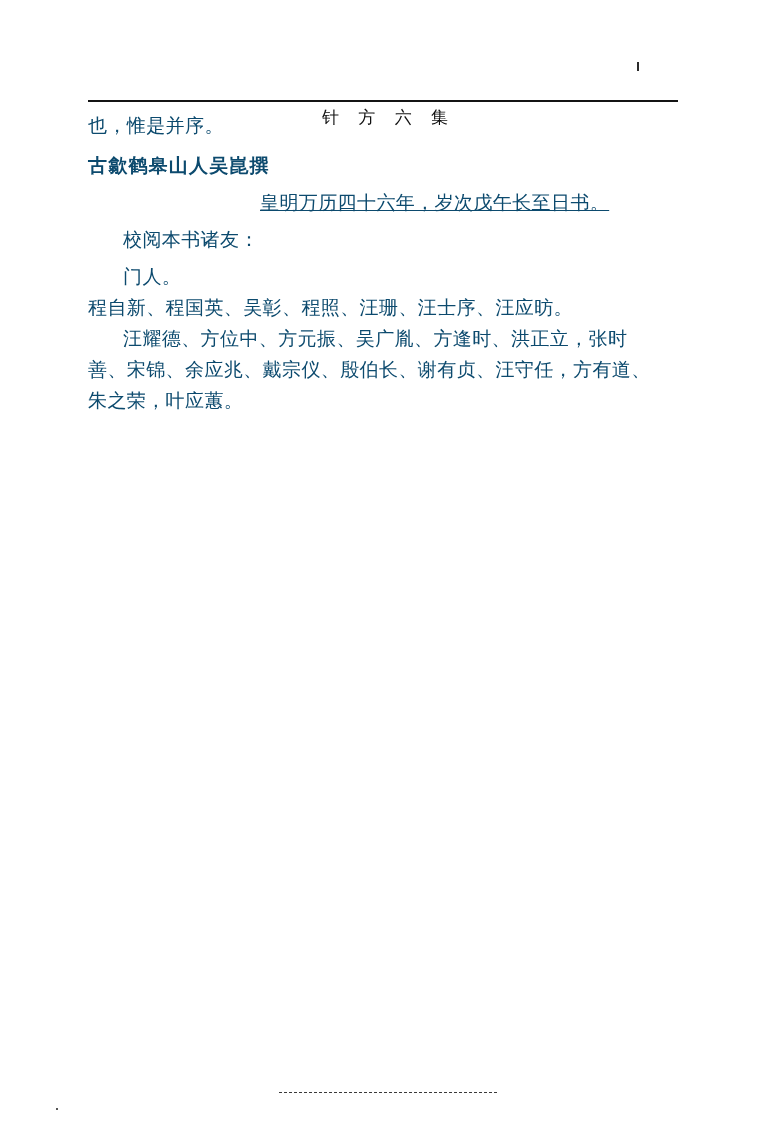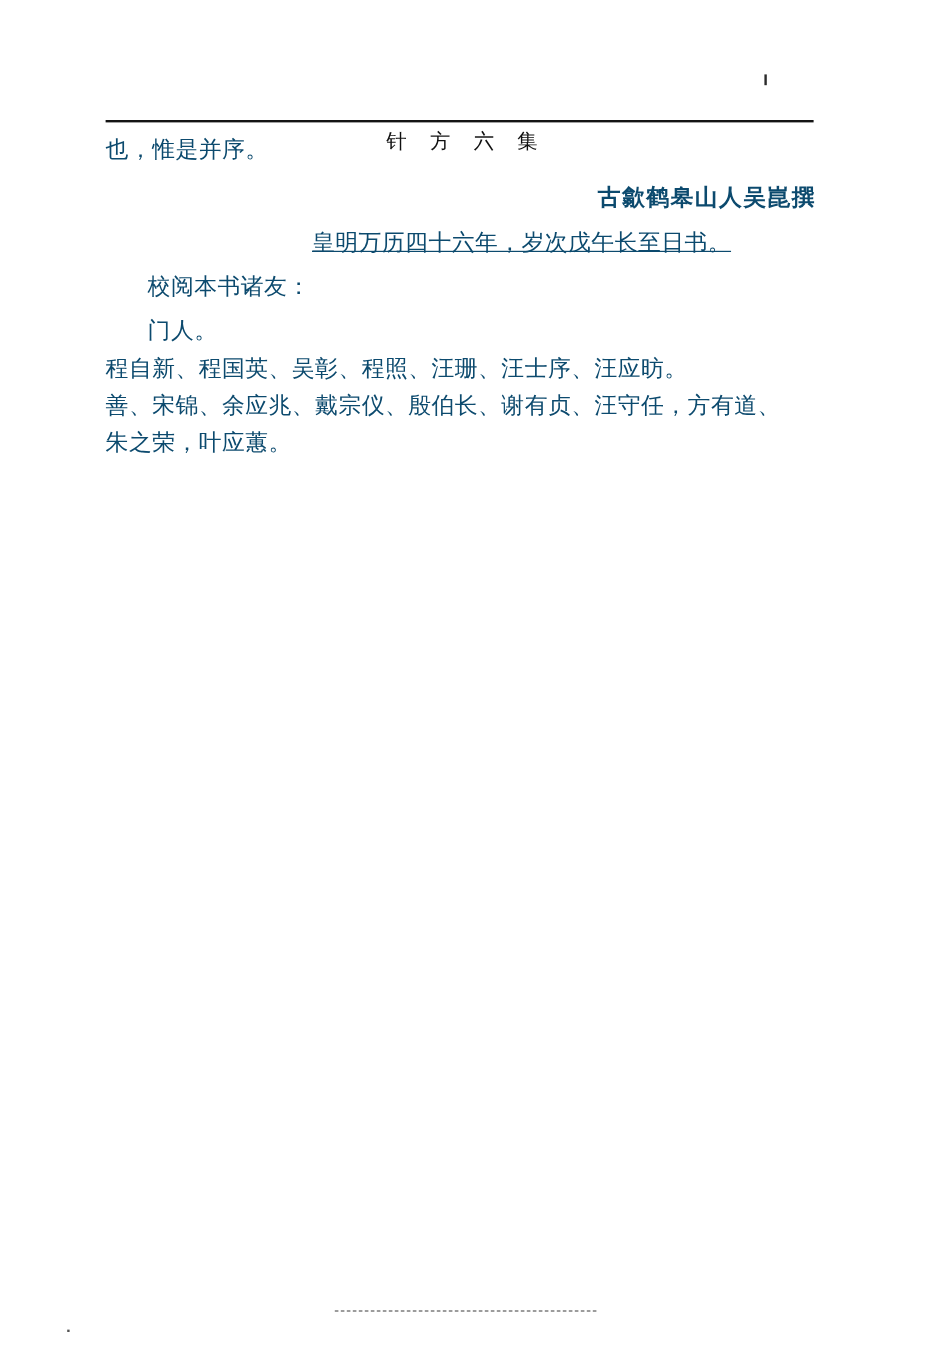--- a/index.html
+++ b/index.html
@@ -61,21 +61,21 @@
     text-align: justify;
   }
   .line {
     white-space: pre-wrap;
     letter-spacing: 0.4px;
   }
   .indent1 {
     text-indent: 35px;
   }
   .centered-bold {
-    text-align: right;
+    text-align: left;
     font-weight: bold;
     letter-spacing: 1.2px;
     margin-top: 9px;
   }
   .indent-deep {
     text-indent: 172px;
     margin-top: 6px;
     text-decoration: underline;
   }
   .spaced-block {
@@ -121,20 +121,21 @@
 
     <div class="line indent-deep">皇明万历四十六年，岁次戊午长至日书。</div>
 
     <div class="line indent1 spaced-block">校阅本书诸友：</div>
 
 
     <div class="line indent1 spaced-block">门人。</div>
 
     <div class="line">程自新、程国英、吴彰、程照、汪珊、汪士序、汪应昉。</div>
 
+    <div class="line indent1 justify-full">汪耀德、方位中、方元振、吴广胤、方逢时、洪正立，张时</div>
 
 
     <div class="line justify-full">善、宋锦、余应兆、戴宗仪、殷伯长、谢有贞、汪守任，方有道、</div>
 
     <div class="line">朱之荣，叶应蕙。</div>
 
   </div>
 
   <div class="footer-rule"></div>
   <div class="edge-speck"></div>

